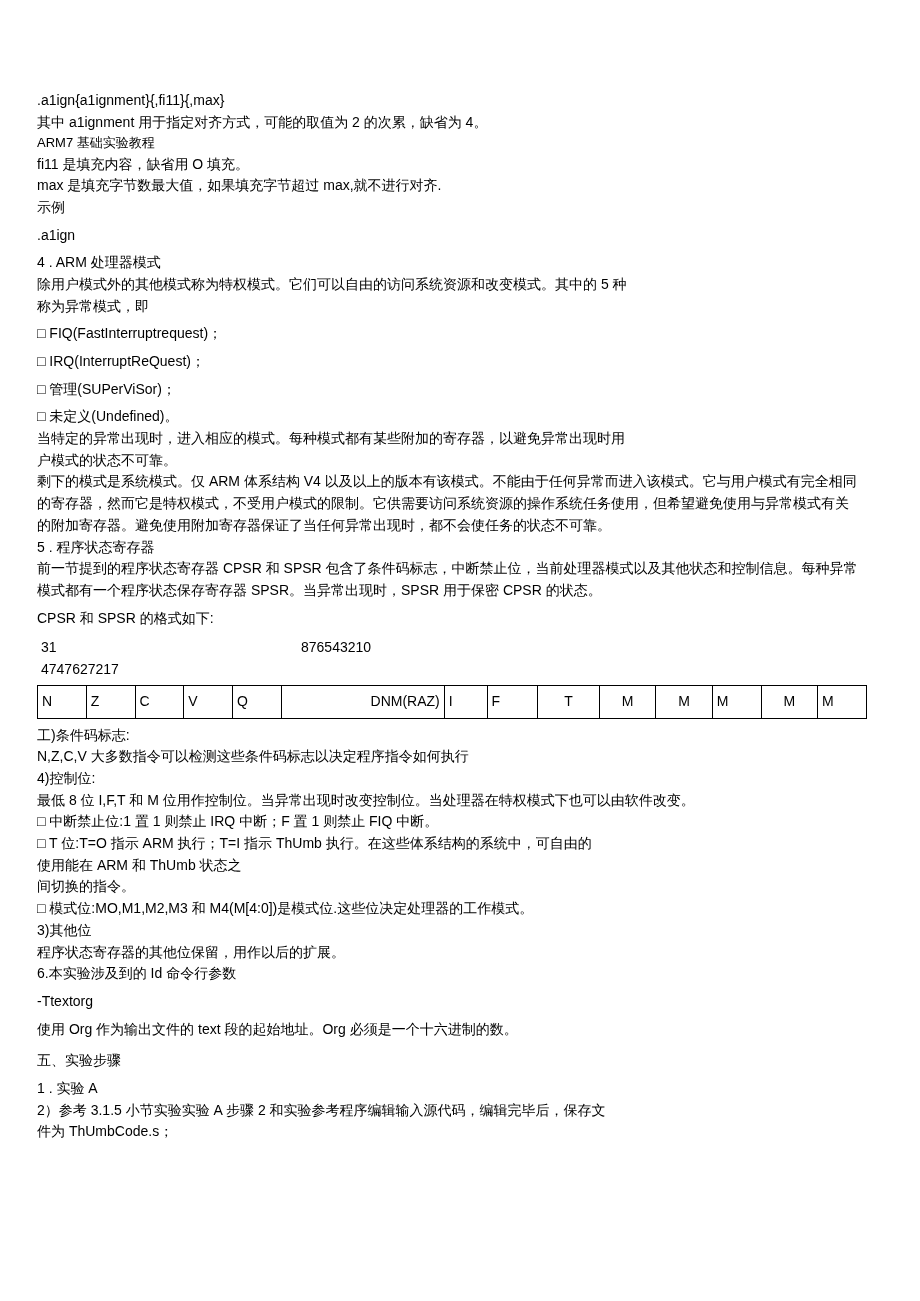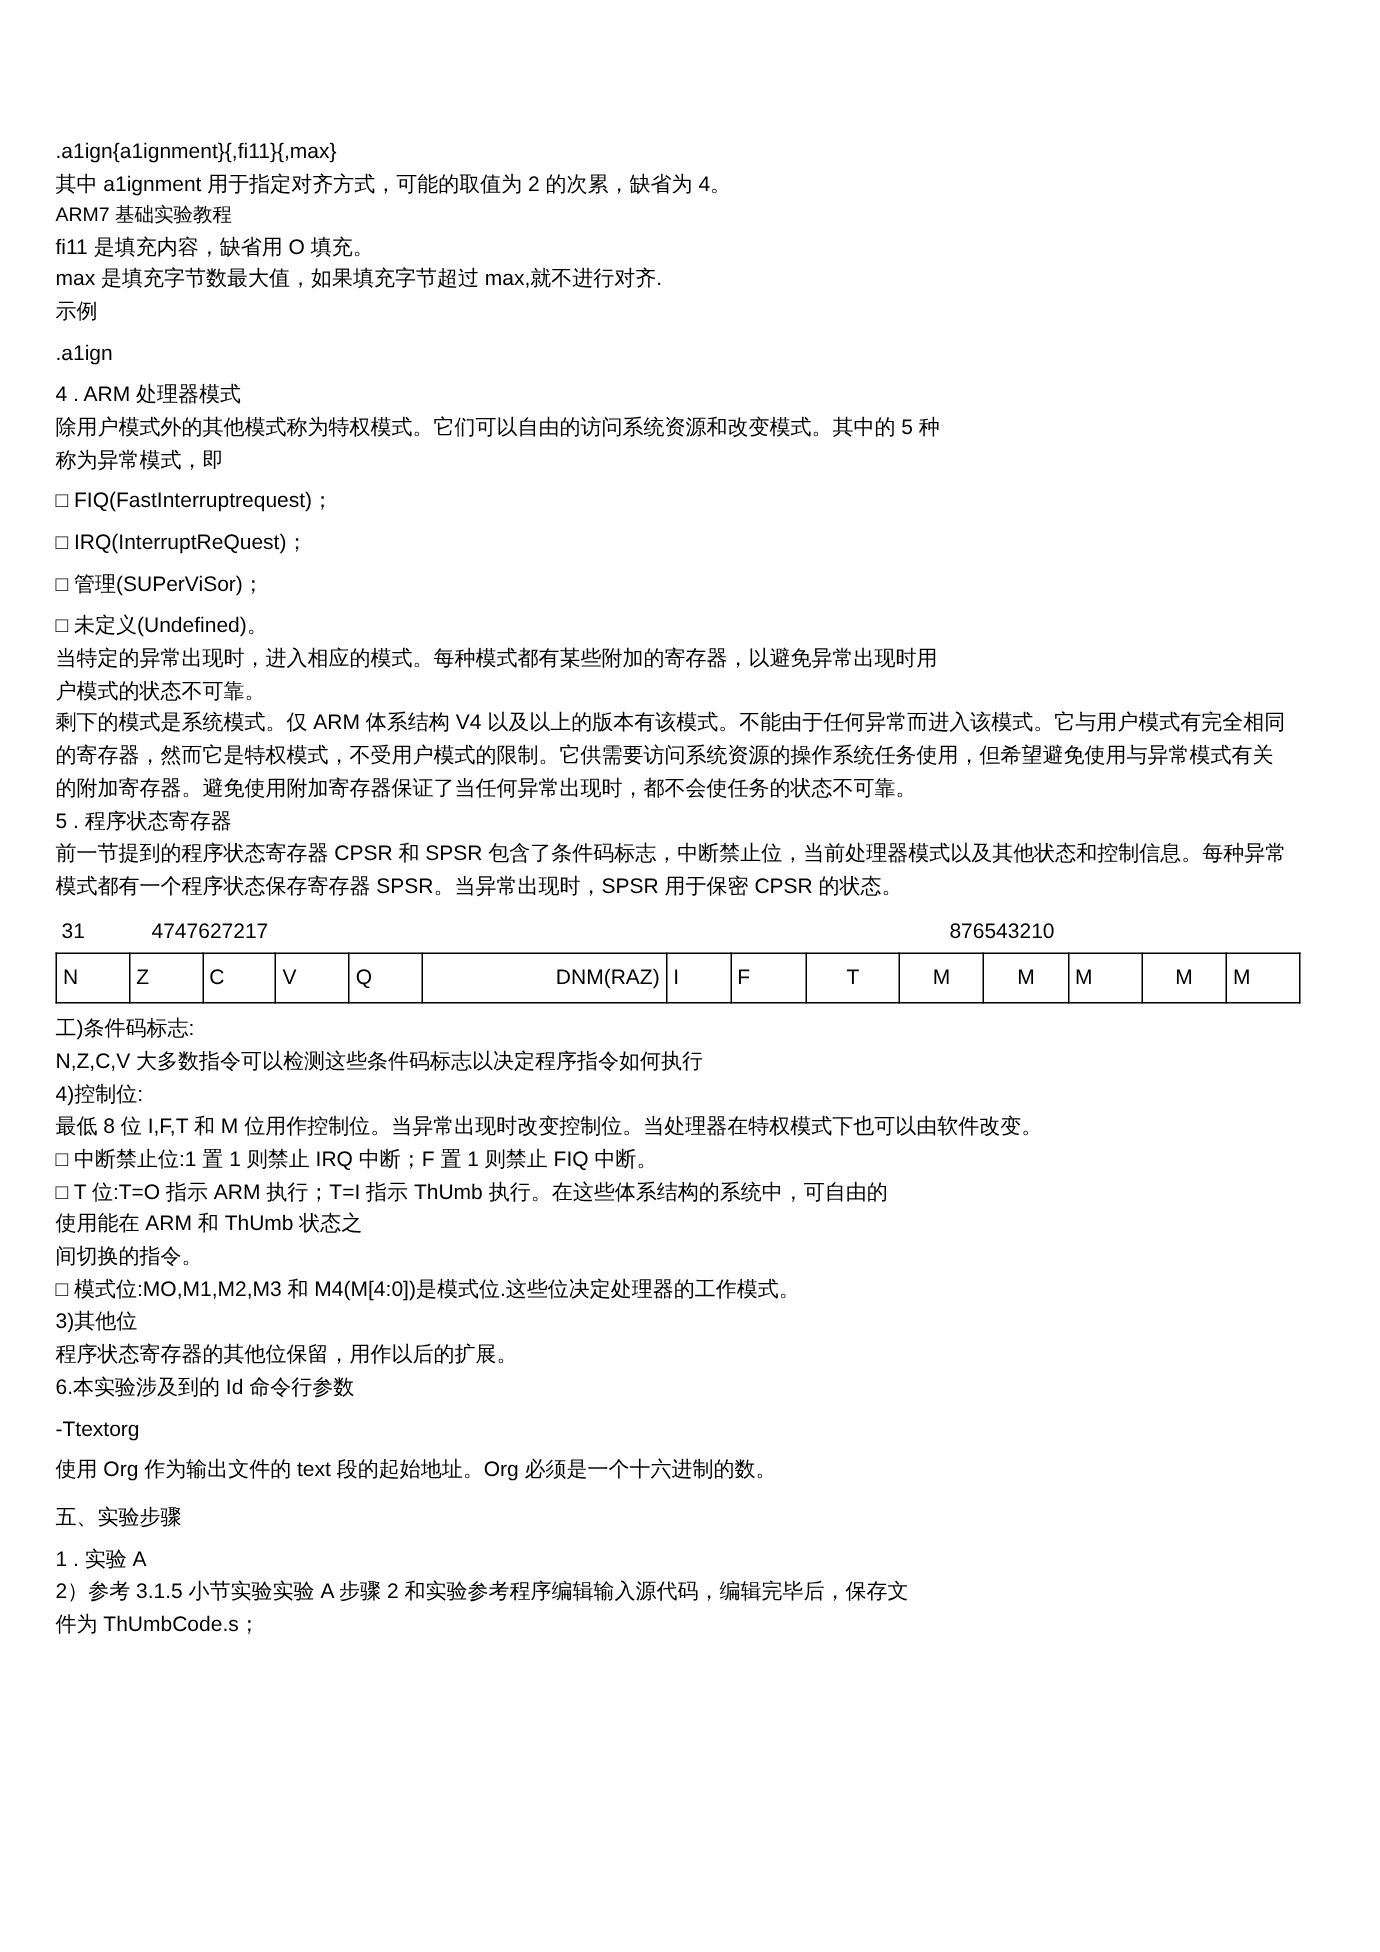--- a/index.html
+++ b/index.html
@@ -43,26 +43,27 @@
     display: flex;
     width: 830px;
     font-size: 14px;
     padding: 0 4px;
     box-sizing: border-box;
     margin-top: 8px;
   }
   .bit-left {
     width: 260px;
     display: flex;
+    flex-direction: column;
   }
   .bit-left .b31 { width: 60px; }
   .bit-left .brest { }
   .bit-right {
     flex: 1;
-    text-align: right;
+    text-align: left;
     padding-right: 160px;
   }
 </style>
 </head>
 <body>
 
 <div class="page">
 
   <p class="ln">.a1ign{a1ignment}{,fi11}{,max}</p>
   <p class="ln">其中 a1ignment 用于指定对齐方式，可能的取值为 2 的次累，缺省为 4。</p>
@@ -78,20 +79,21 @@
   <p class="ln mt">□   FIQ(FastInterruptrequest)；</p>
   <p class="ln mt">□   IRQ(InterruptReQuest)；</p>
   <p class="ln mt">□   管理(SUPerViSor)；</p>
   <p class="ln mt">□   未定义(Undefined)。</p>
   <p class="ln">当特定的异常出现时，进入相应的模式。每种模式都有某些附加的寄存器，以避免异常出现时用</p>
   <p class="ln">户模式的状态不可靠。</p>
   <p class="ln">剩下的模式是系统模式。仅 ARM 体系结构 V4 以及以上的版本有该模式。不能由于任何异常而进入该模式。它与用户模式有完全相同的寄存器，然而它是特权模式，不受用户模式的限制。它供需要访问系统资源的操作系统任务使用，但希望避免使用与异常模式有关的附加寄存器。避免使用附加寄存器保证了当任何异常出现时，都不会使任务的状态不可靠。</p>
 
   <p class="ln">5   . 程序状态寄存器</p>
   <p class="ln">前一节提到的程序状态寄存器 CPSR 和 SPSR 包含了条件码标志，中断禁止位，当前处理器模式以及其他状态和控制信息。每种异常模式都有一个程序状态保存寄存器 SPSR。当异常出现时，SPSR 用于保密 CPSR 的状态。</p>
+  <p class="ln mt">CPSR 和 SPSR 的格式如下:</p>
 
   <div class="bit-hdr">
     <div class="bit-left">
       <span class="b31">31</span>
       <span class="brest">4747627217</span>
     </div>
     <div class="bit-right">876543210</div>
   </div>
 
   <table class="cpsr">

